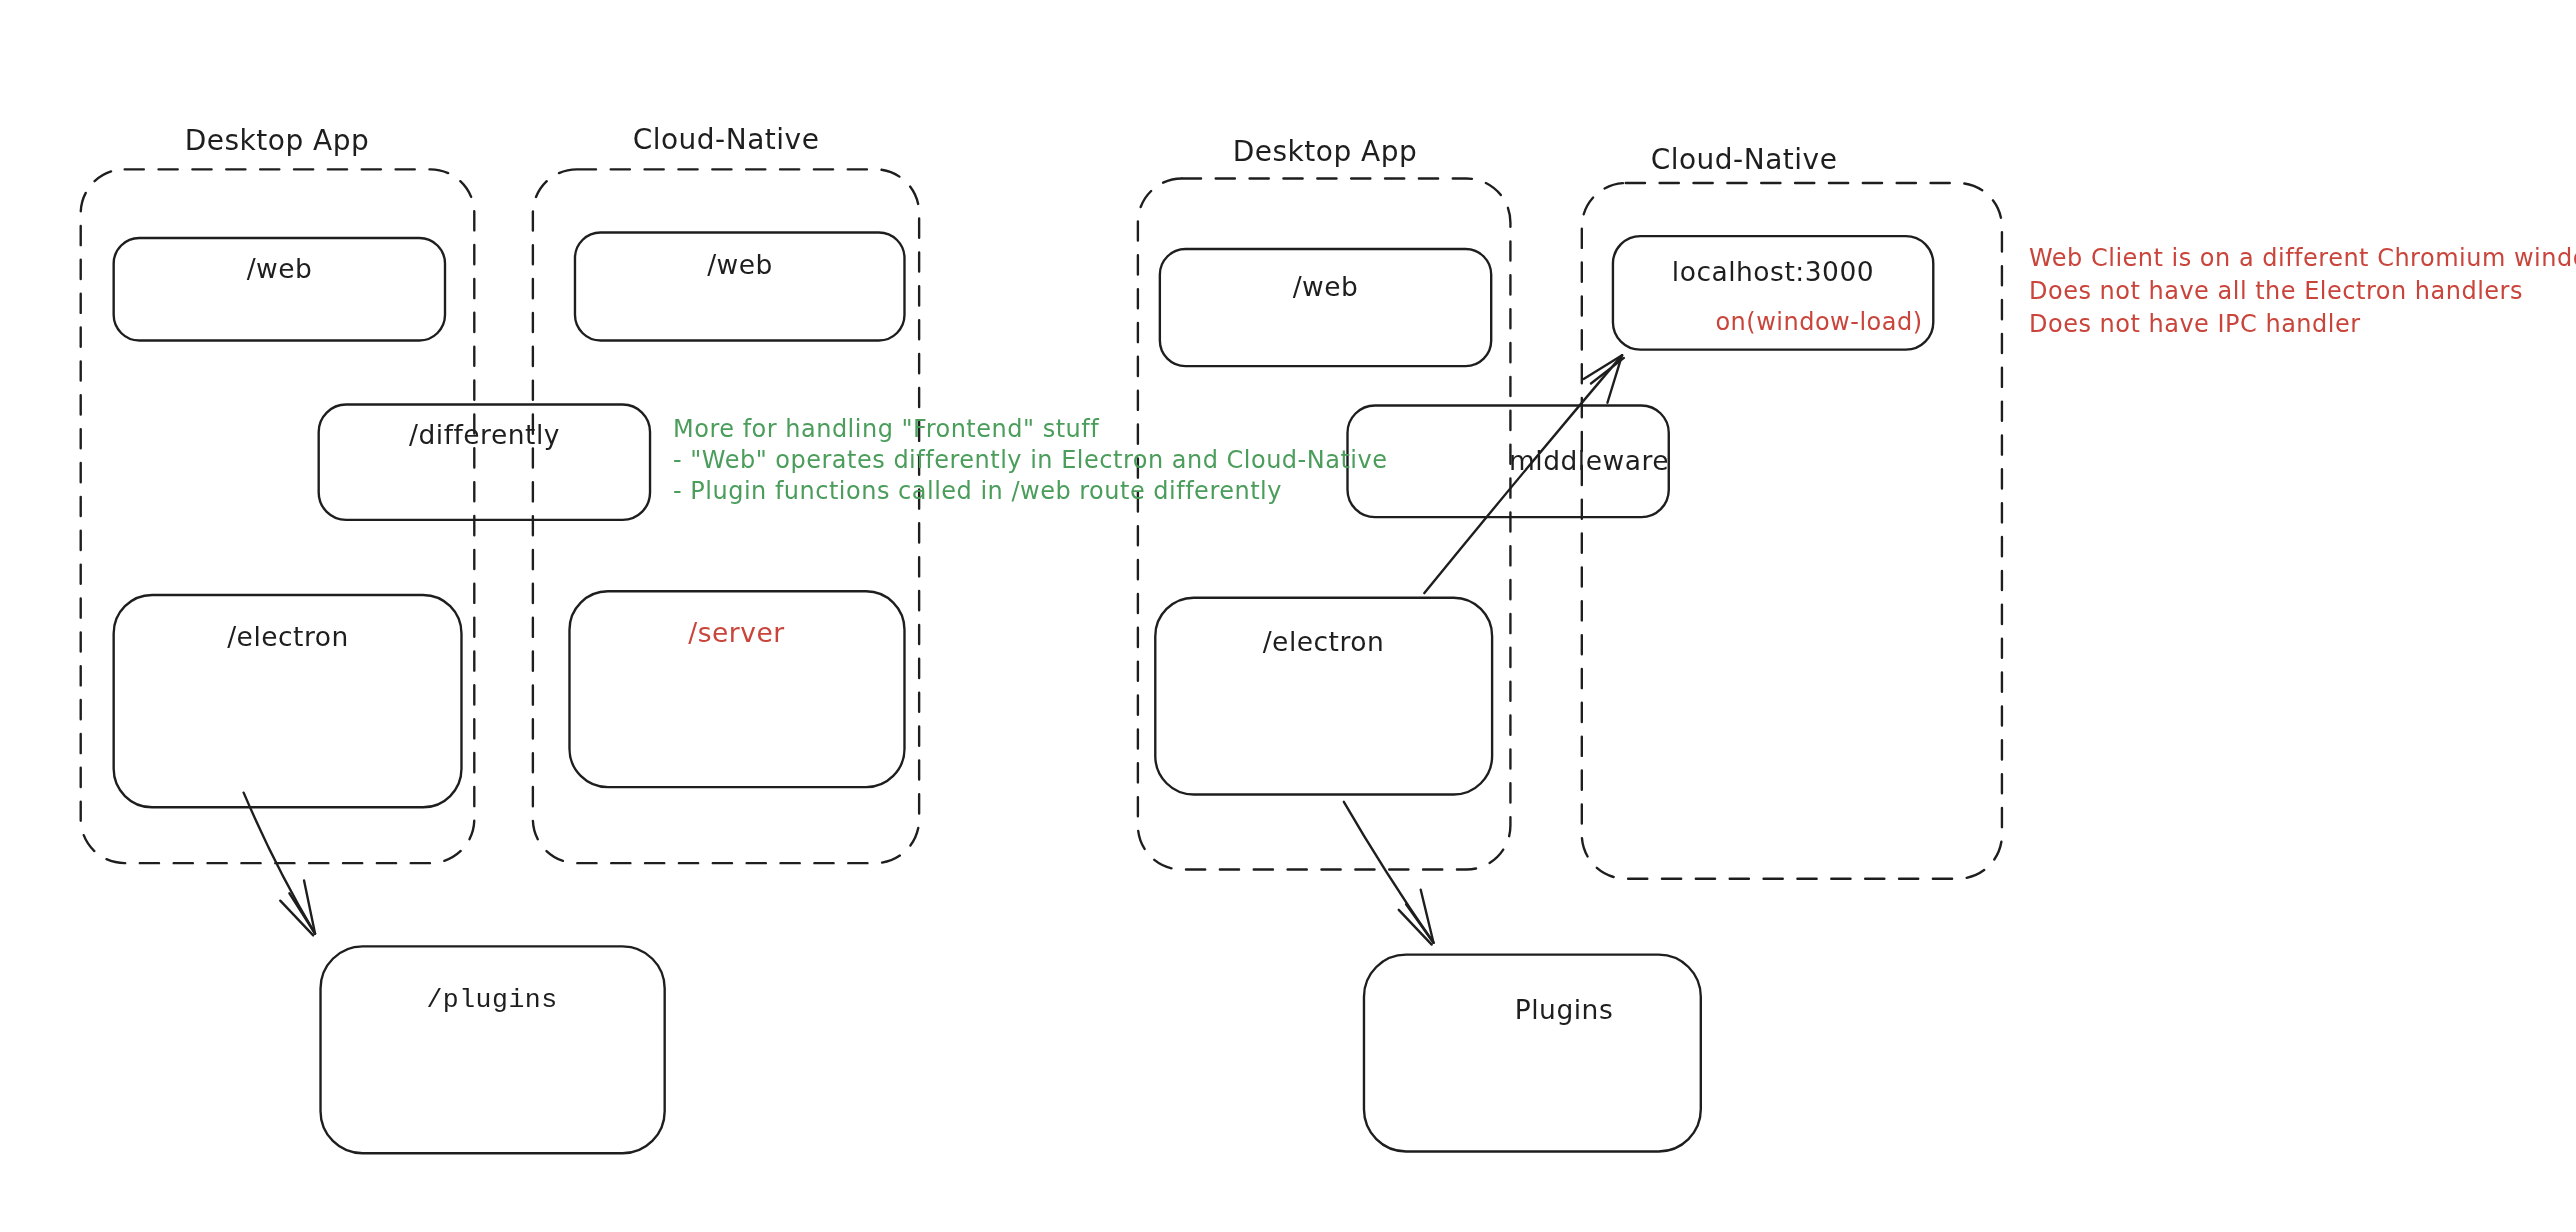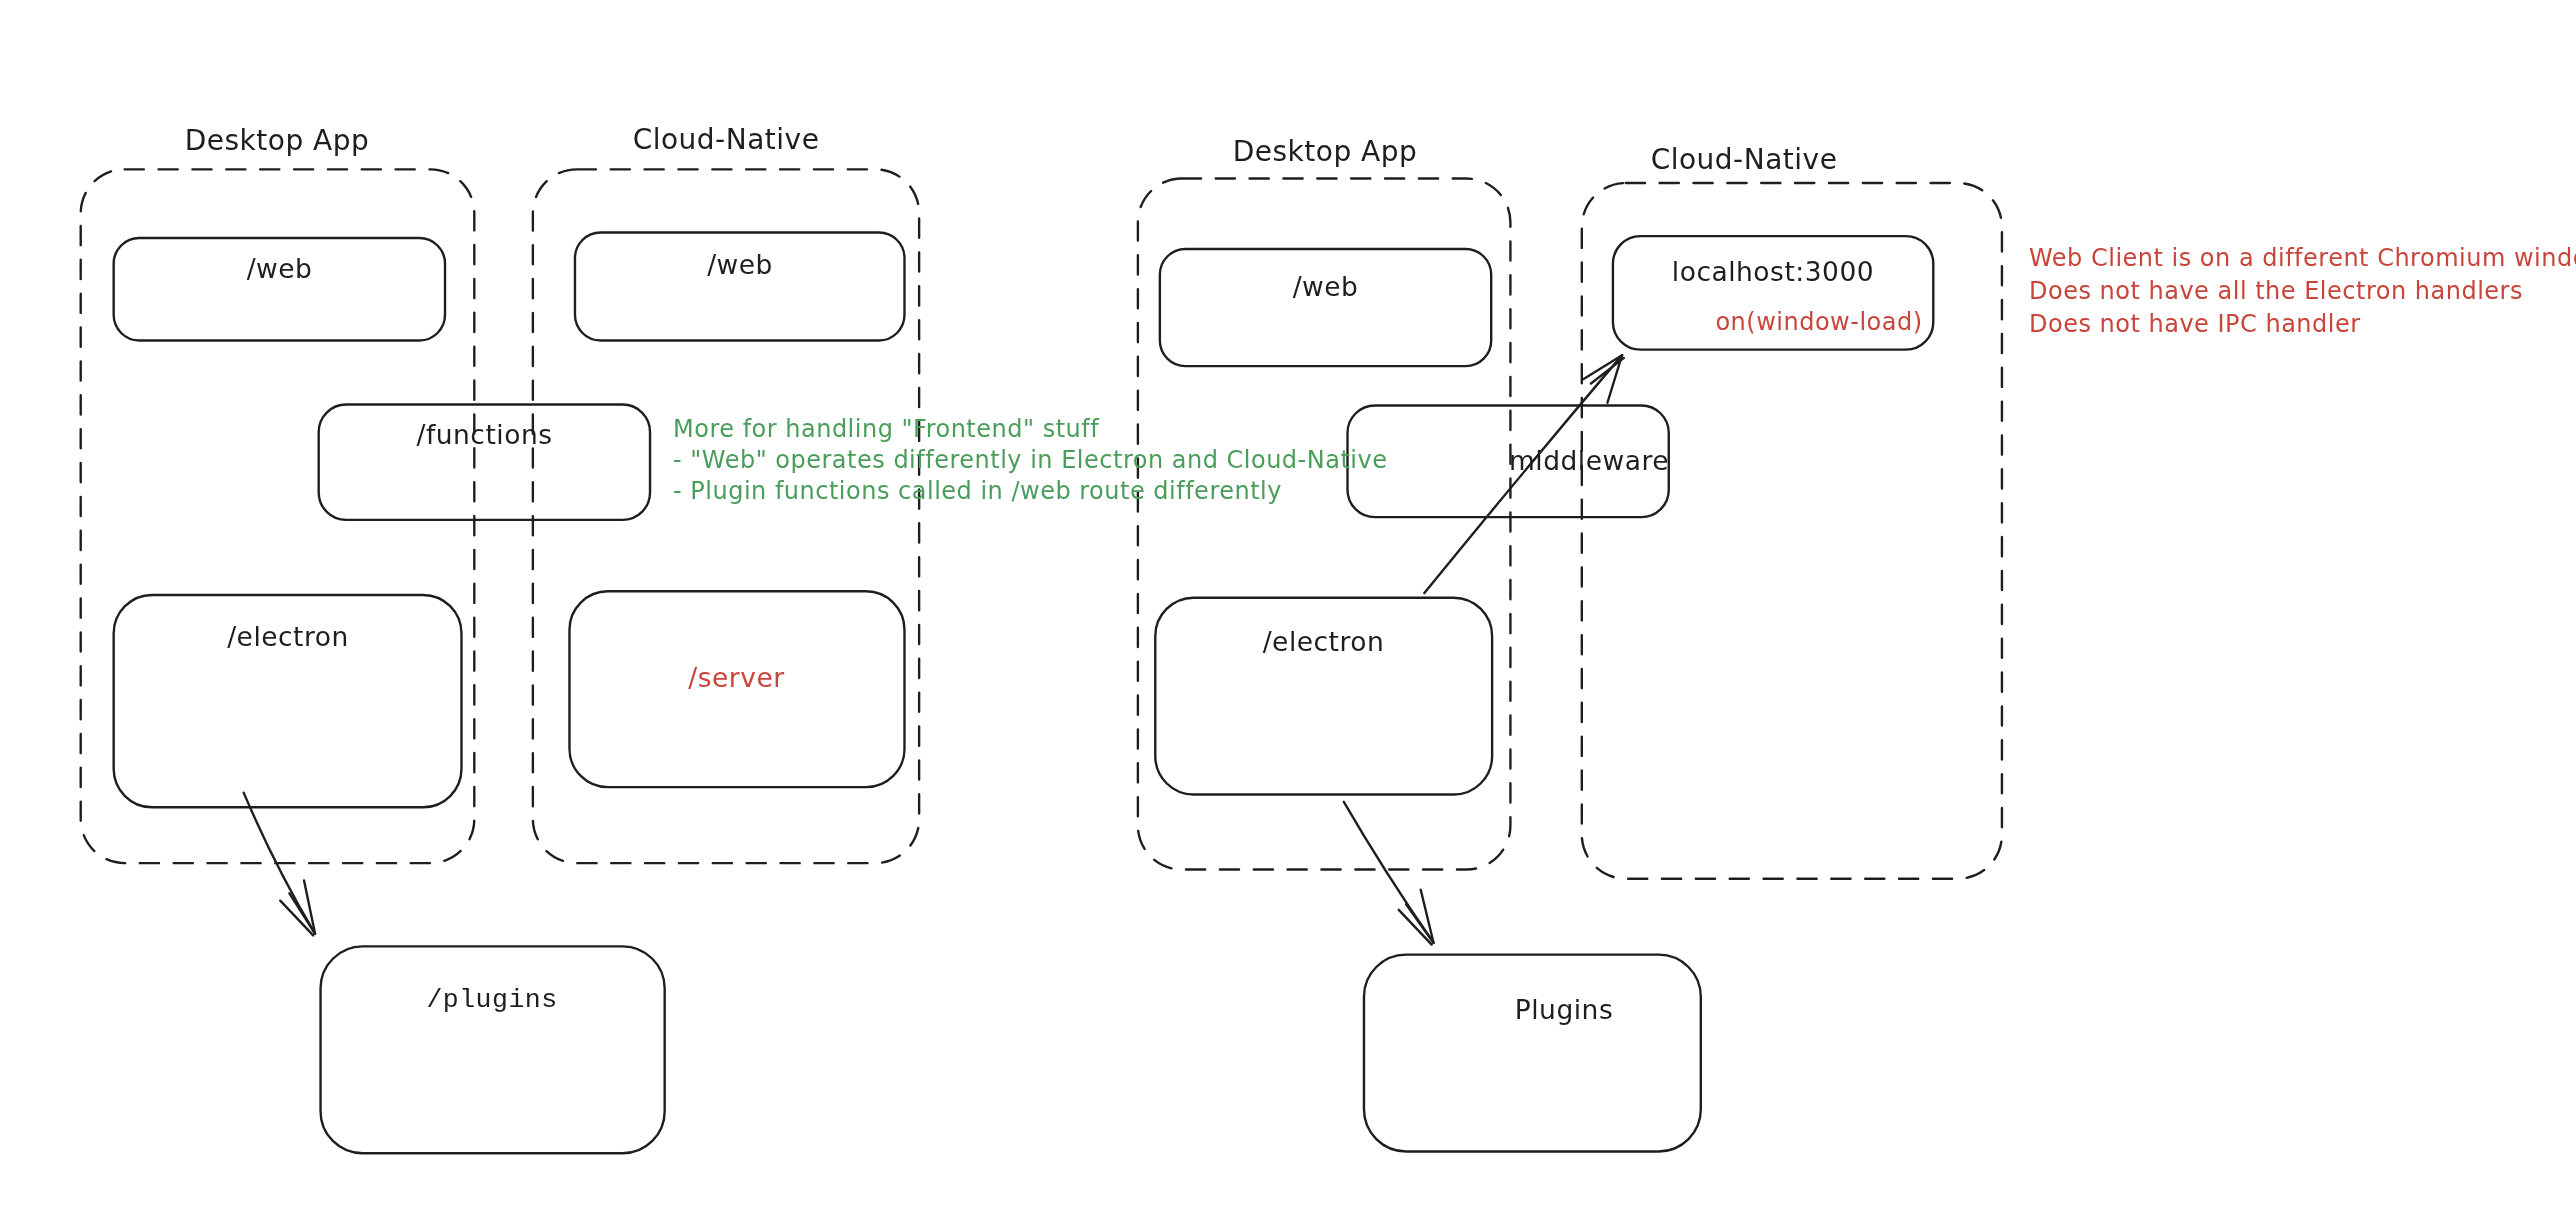--- a/index.html
+++ b/index.html
@@ -90,23 +90,23 @@
       <path class="arrow" d="M1772,388 L1756,440"></path>
       <path class="arrow" d="M1774,391 L1738,419"></path>
     </g>
   </svg>
 
   <div class="lbl group-title" style="left:277px; top:124px;">Desktop App</div>
   <div class="lbl group-title" style="left:726px; top:123px;">Cloud-Native</div>
 
   <div class="lbl box-label" style="left:114px; top:253px; width:331px;">/web</div>
   <div class="lbl box-label" style="left:575px; top:249px; width:330px;">/web</div>
-  <div class="lbl box-label" style="left:319px; top:419px; width:331px;">/functions</div>
+  <div class="lbl box-label" style="left:319px; top:419px; width:331px;">/differently</div>
   <div class="lbl box-label" style="left:114px; top:621px; width:348px;">/electron</div>
-  <div class="lbl box-label red" style="left:569px; top:617px; width:335px;margin-top:45px;">/server</div>
+  <div class="lbl box-label red" style="left:569px; top:617px; width:335px;">/server</div>
   <div class="lbl box-label" style="left:320px; top:985px; width:344px;font-family:Liberation Mono, monospace;">/plugins</div>
 
   <div class="lbl note green" style="left:673px; top:414px;">
     <div>More for handling "Frontend" stuff</div>
     <div>- "Web" operates differently in Electron and Cloud-Native</div>
     <div>- Plugin functions called in /web route differently</div>
   </div>
 
   <div class="lbl group-title" style="left:1325px; top:135px;">Desktop App</div>
   <div class="lbl group-title" style="left:1744px; top:143px;">Cloud-Native</div>

